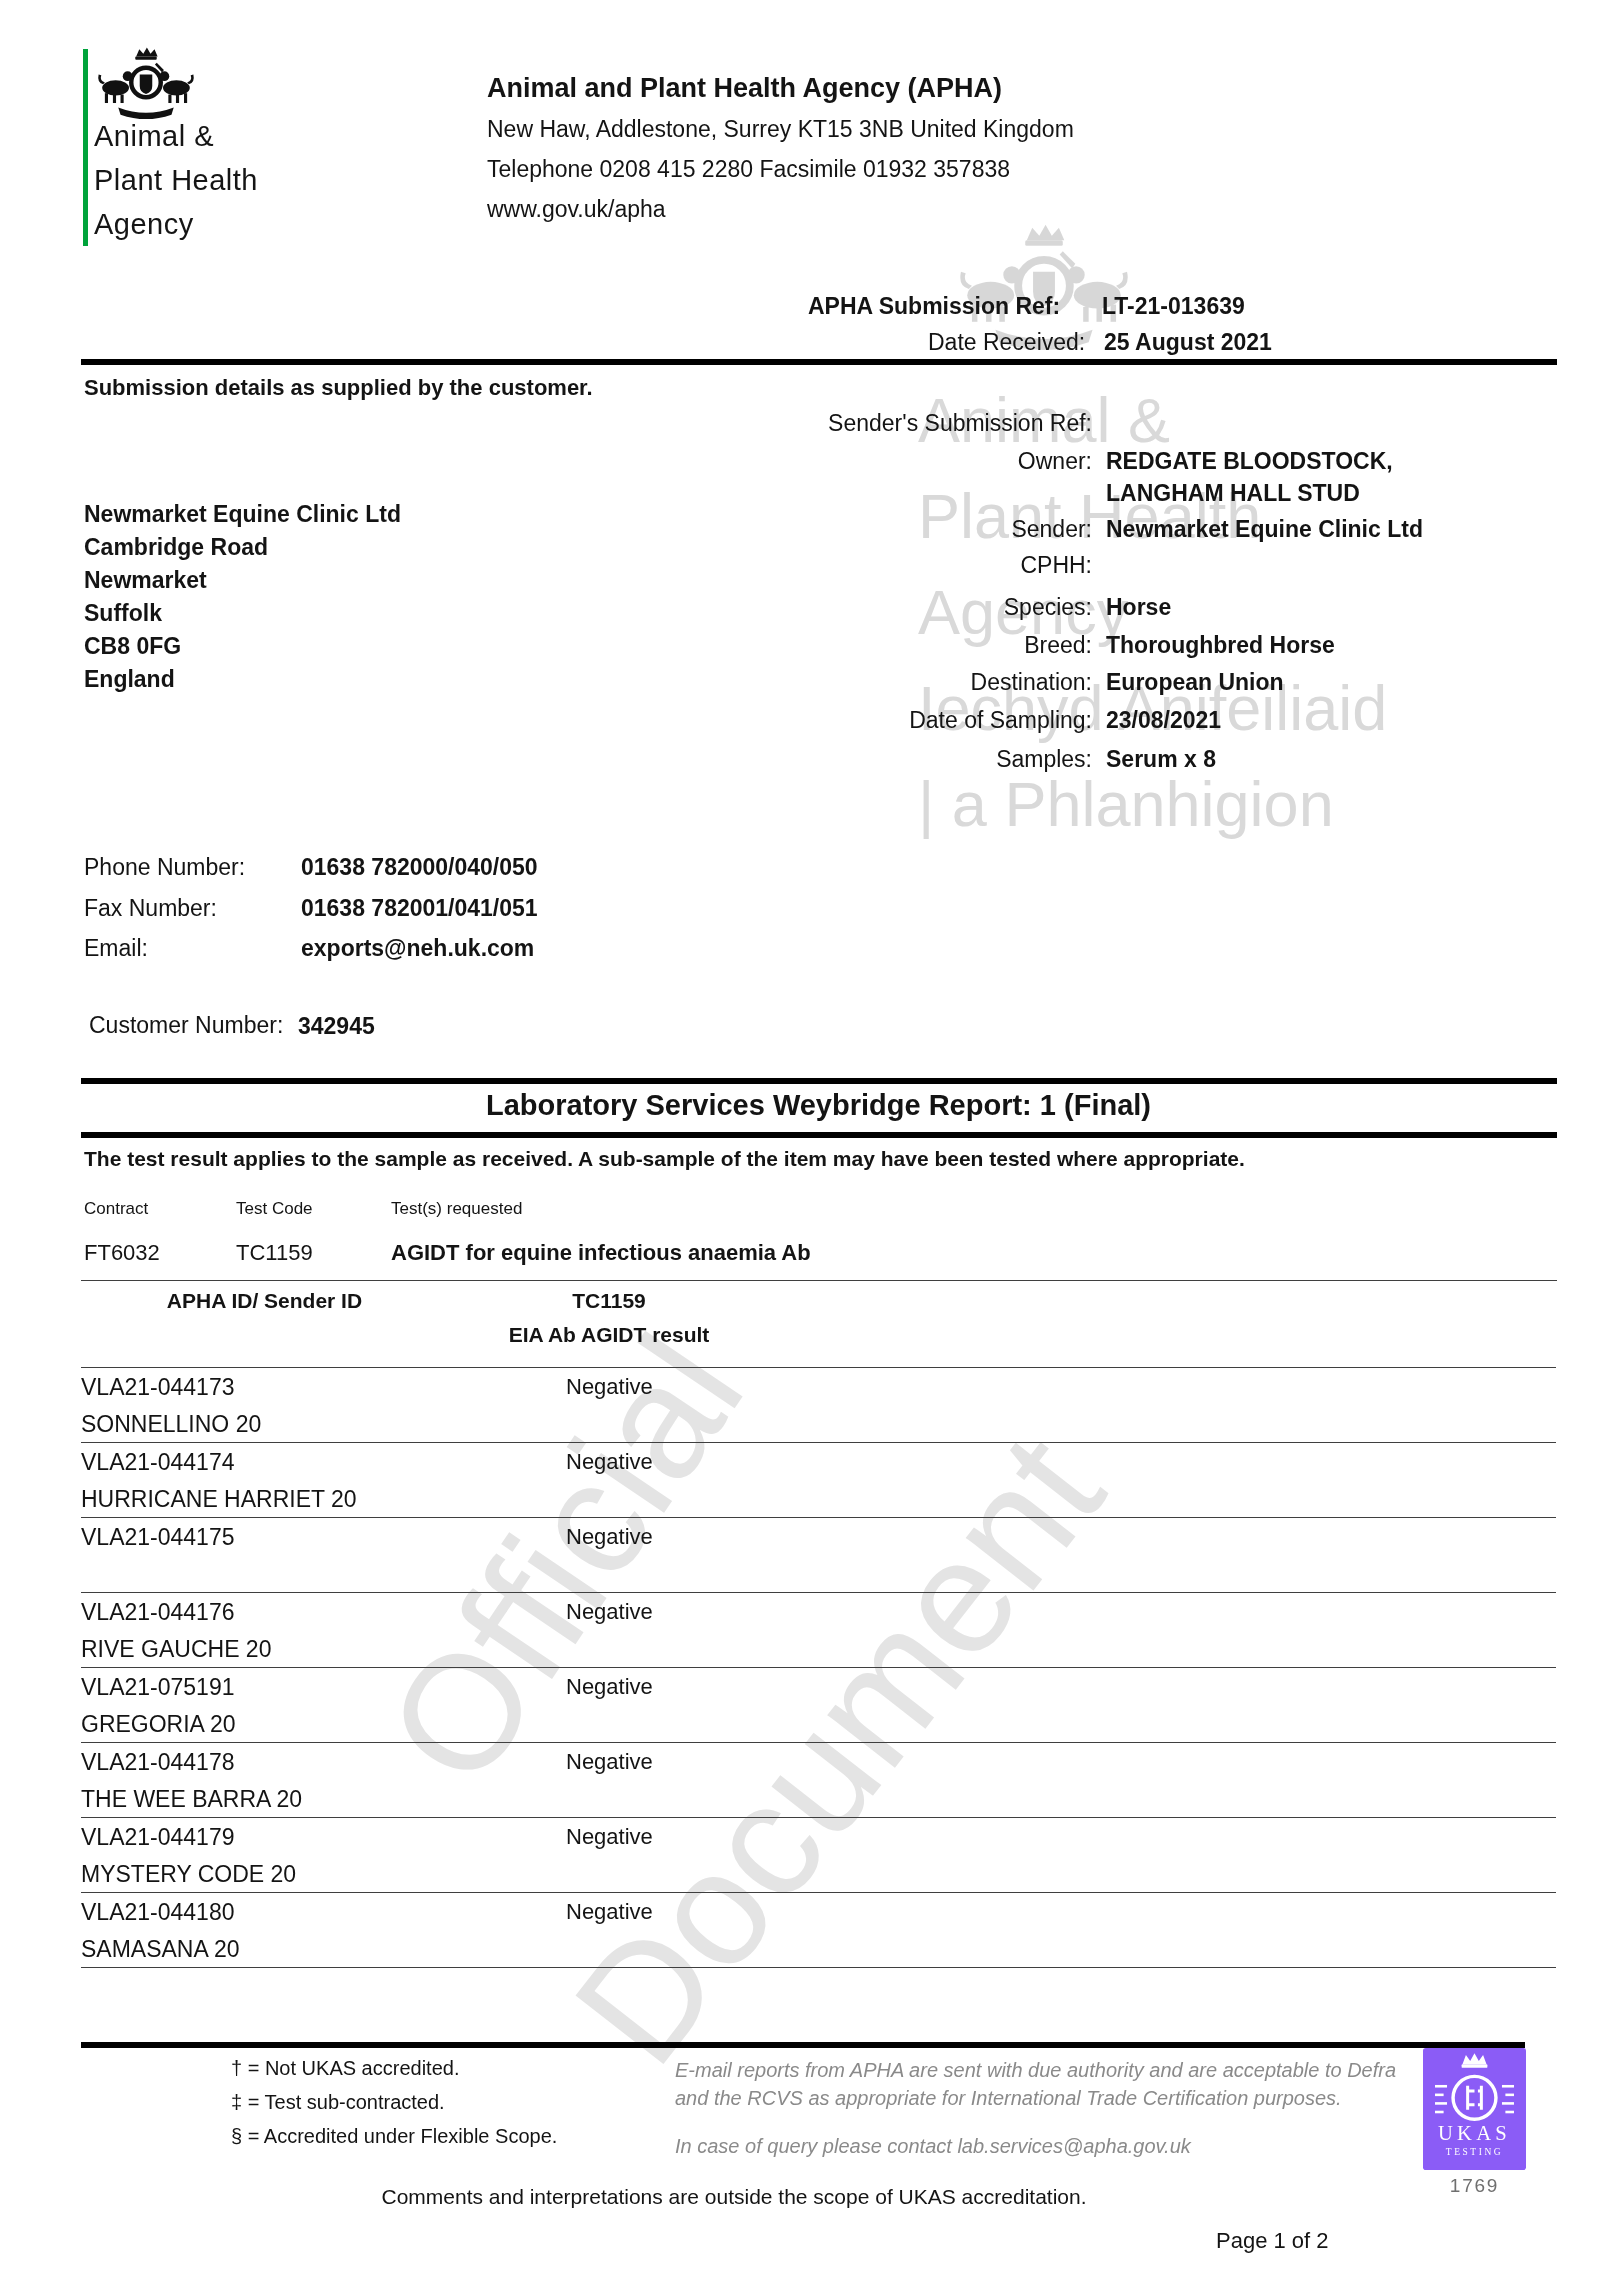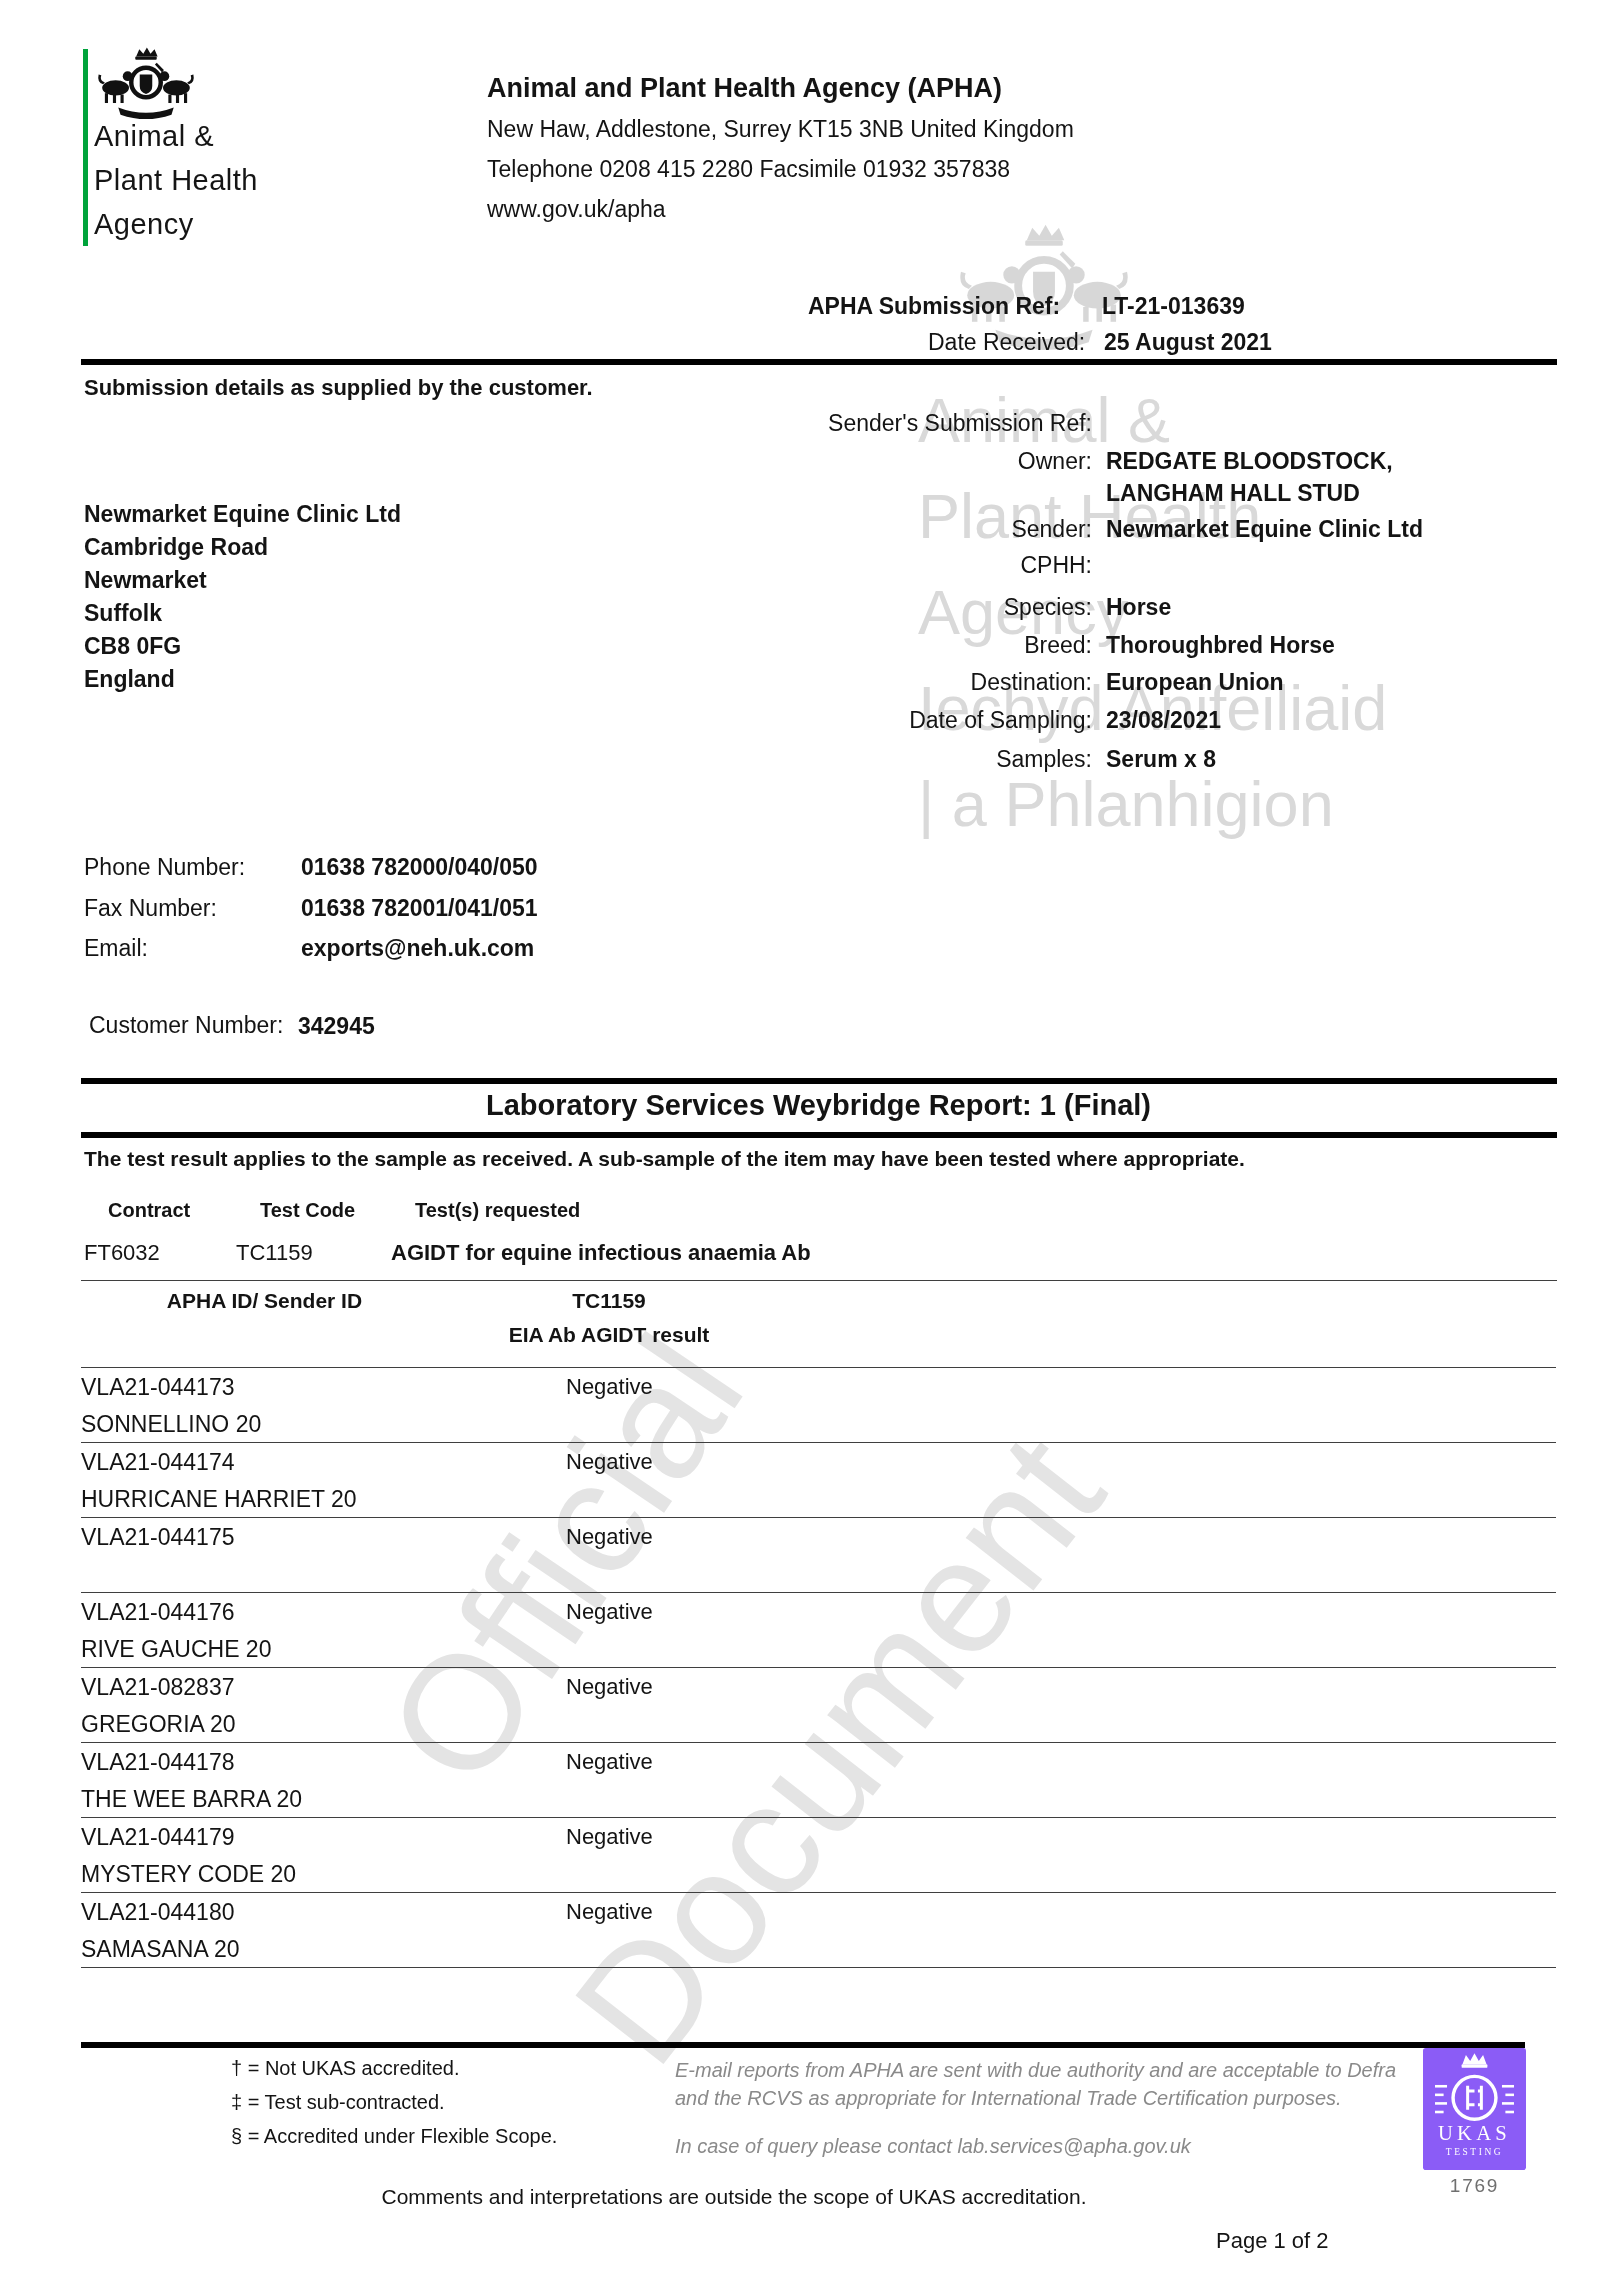--- a/index.html
+++ b/index.html
@@ -29,21 +29,21 @@
 
   .rule{background:#000;height:5.5px;}
   .rule-thin{background:#3f3f3f;height:1.4px;}
 
   .section-title{left:84px;top:375px;font-size:22px;font-weight:bold;}
   .addr-block div{font-size:23px;font-weight:bold;line-height:33px;}
 
   .report-title{left:81px;top:1089px;width:1475px;text-align:center;font-size:29px;font-weight:bold;}
   .disclaimer{left:84px;top:1147px;font-size:21px;font-weight:bold;}
 
-  .th{font-size:20px;font-weight:bold;margin-left:24px;}
+  .th{font-size:17px;font-weight:normal;}
   .td{font-size:22px;}
   .col-hdr{width:436px;text-align:center;font-size:21px;font-weight:bold;}
 
   .rows{left:81px;top:1367px;width:1475px;border-top:1.4px solid #3f3f3f;}
   .trow{position:relative;height:75px;box-sizing:border-box;border-bottom:1.4px solid #3f3f3f;padding-top:6.4px;}
   .tid{font-size:23px;}
   .tname{font-size:23px;margin-top:10px;}
   .tresult{position:absolute;left:485px;top:6.4px;font-size:22px;}
 
   
@@ -201,21 +201,21 @@
     <div class="trow">
       <div class="tid">VLA21-044175</div>
       <div class="tresult">Negative</div>
     </div>
     <div class="trow">
       <div class="tid">VLA21-044176</div>
       <div class="tname">RIVE GAUCHE 20</div>
       <div class="tresult">Negative</div>
     </div>
     <div class="trow">
-      <div class="tid">VLA21-082837</div>
+      <div class="tid">VLA21-075191</div>
       <div class="tname">GREGORIA 20</div>
       <div class="tresult">Negative</div>
     </div>
     <div class="trow">
       <div class="tid">VLA21-044178</div>
       <div class="tname">THE WEE BARRA 20</div>
       <div class="tresult">Negative</div>
     </div>
     <div class="trow">
       <div class="tid">VLA21-044179</div>

